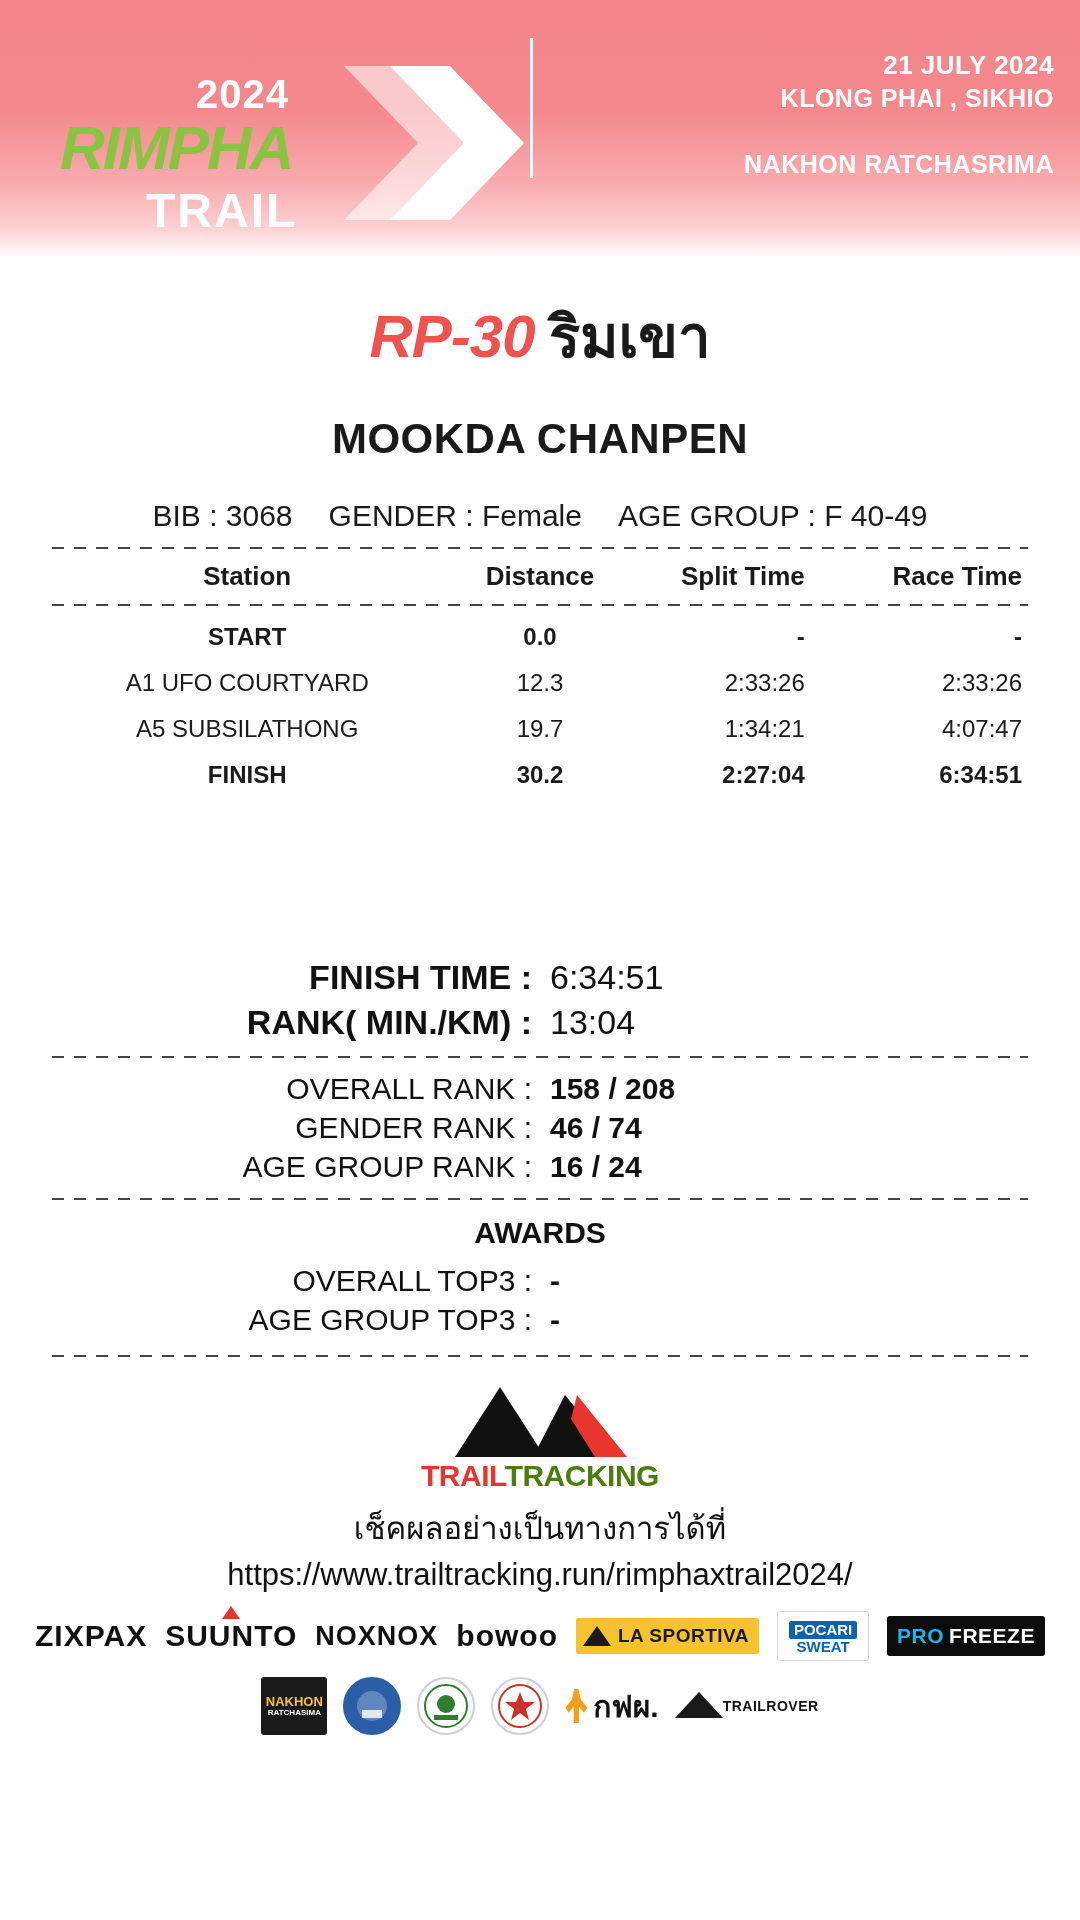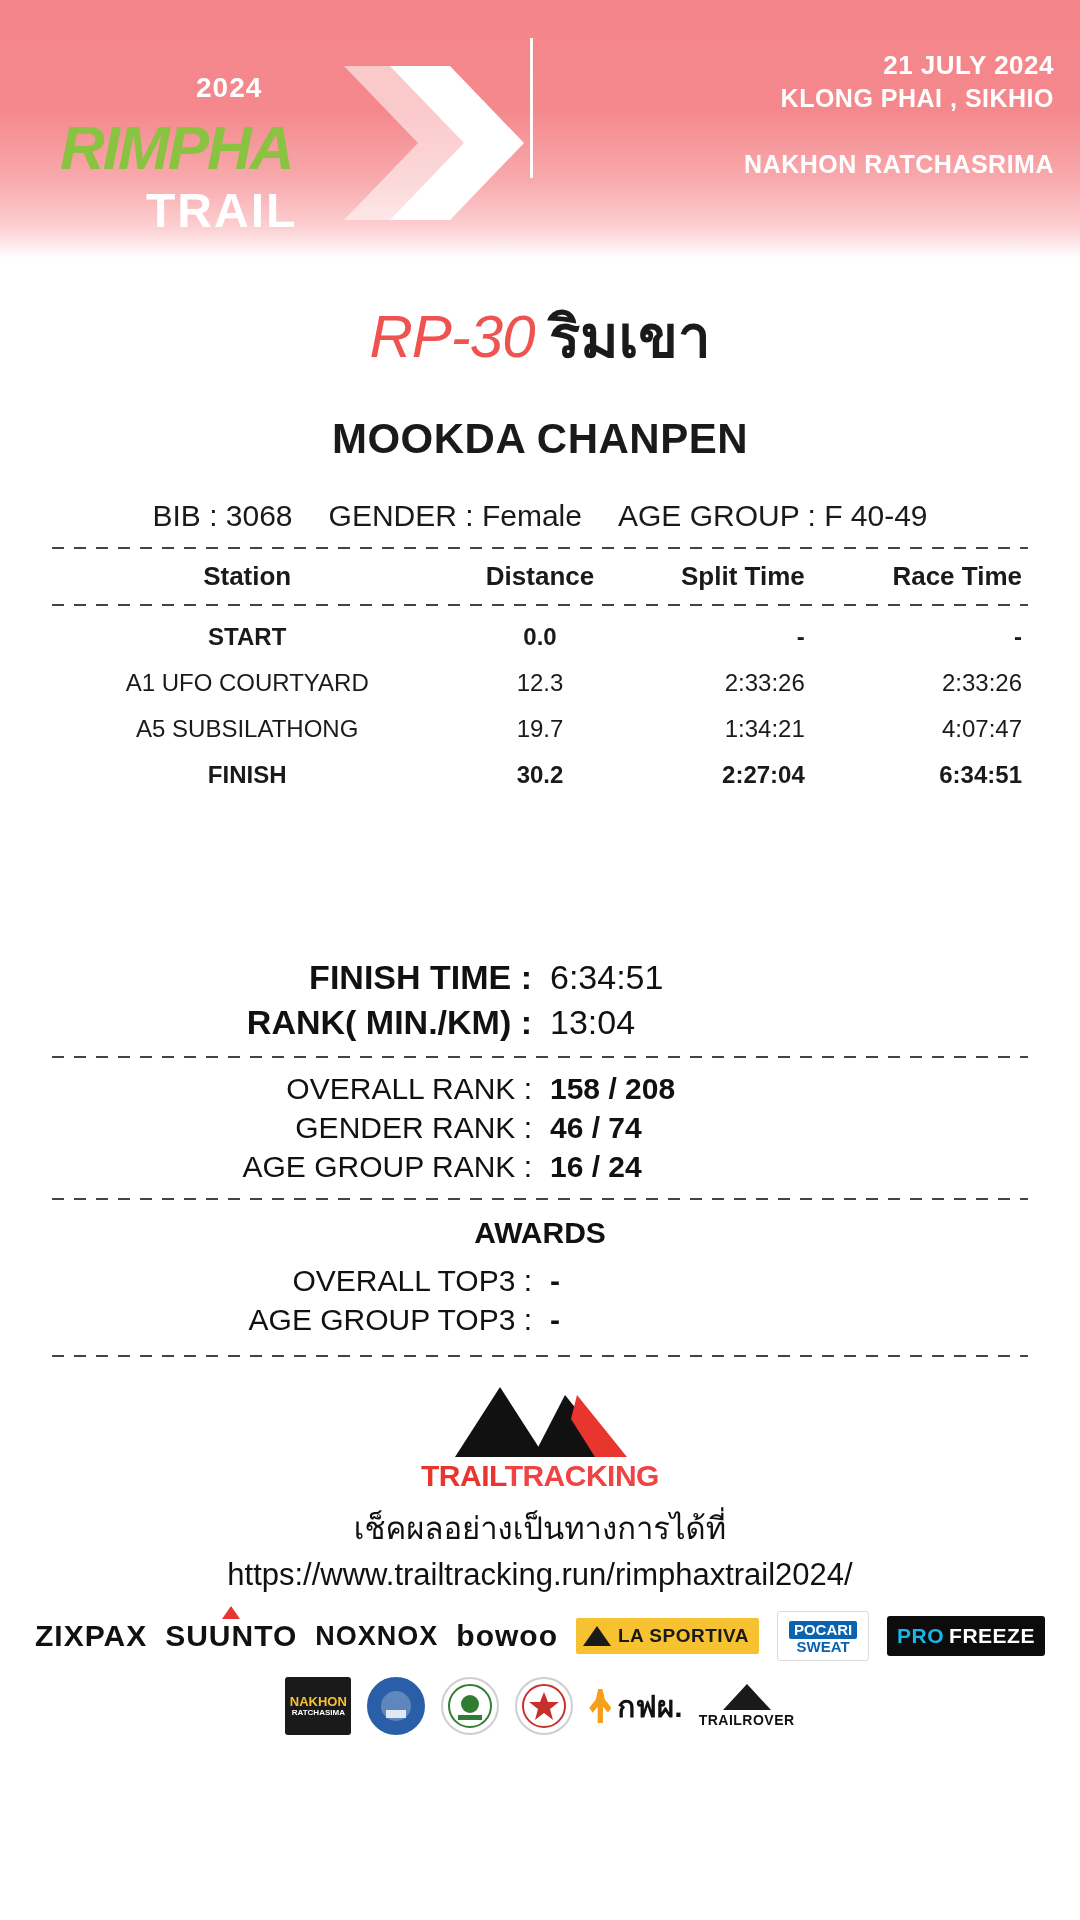--- a/index.html
+++ b/index.html
@@ -29,21 +29,21 @@
     position: absolute;
     left: 48px;
     top: 28px;
     width: 470px;
     height: 170px;
   }
   .logo-year {
     position: absolute;
     left: 148px;
     top: 44px;
-    font-size: 28px;
+    font-size: 40px;
     font-weight: bold;
     color: #ffffff;
     letter-spacing: 1px;
   }
   .logo-rimpha {
     position: absolute;
     left: 12px;
     top: 84px;
     font-size: 62px;
     font-weight: bold;
@@ -91,21 +91,21 @@
   .header-right .line3 { font-size: 25px; letter-spacing: .5px; margin-top: 33px; }
 
   
   .race-title {
     text-align: center;
     margin-top: 32px;
     white-space: nowrap;
   }
   .race-code {
     font-size: 60px;
-    font-weight: normal;
+    font-weight: bold;
     font-style: italic;
     color: #ef5350;
     letter-spacing: -1px;
   }
   .race-name-th {
     font-size: 58px;
     font-weight: bold;
     color: #1a1a1a;
     margin-left: 10px;
   }
@@ -217,21 +217,21 @@
     text-align: center;
   }
   .tt-mark { display: inline-block; }
   .tt-word {
     font-size: 30px;
     font-weight: bold;
     letter-spacing: -0.5px;
     margin-top: -6px;
   }
   .tt-word .t1 { color: #e8352e; }
-  .tt-word .t2 { color: #ef4444; }
+  .tt-word .t2 { color: #4d7c0f; }
   .official-th {
     text-align: center;
     font-size: 31px;
     color: #111;
     margin-top: 10px;
   }
   .official-url {
     text-align: center;
     font-size: 31px;
     color: #111;
@@ -300,21 +300,21 @@
   }
   .sp-nakhon .n2 { color: #ffffff; font-size: 8px; }
   .sp-seal1 { background: #2a5fa8; color: #fff; border: 2px solid #2a5fa8; }
   .sp-seal2 { background: #ffffff; color: #2f7d32; border: 2px solid #cfcfcf; }
   .sp-seal3 { background: #ffffff; color: #c7302b; border: 2px solid #cfcfcf; }
   .sp-egat { font-size: 30px; color: #111; display: flex; align-items: center; gap: 6px; }
   .sp-egat .fig {
     width: 22px; height: 34px; background: #f6a01a;
     clip-path: polygon(40% 0,60% 0,70% 30%,100% 55%,85% 70%,62% 52%,62% 100%,38% 100%,38% 52%,15% 70%,0 55%,30% 30%);
   }
-  .sp-trailrover { flex-direction: column; font-size: 14px; letter-spacing: .5px; }
+  .sp-trailrover { flex-direction: row; font-size: 14px; letter-spacing: .5px; }
   .sp-trailrover .tr-mtn {
     width: 0; height: 0; border-left: 24px solid transparent; border-right: 24px solid transparent;
     border-bottom: 26px solid #1a1a1a; margin-bottom: 2px;
   }
 </style>
 </head>
 <body>
 
 <div class="page">
 

